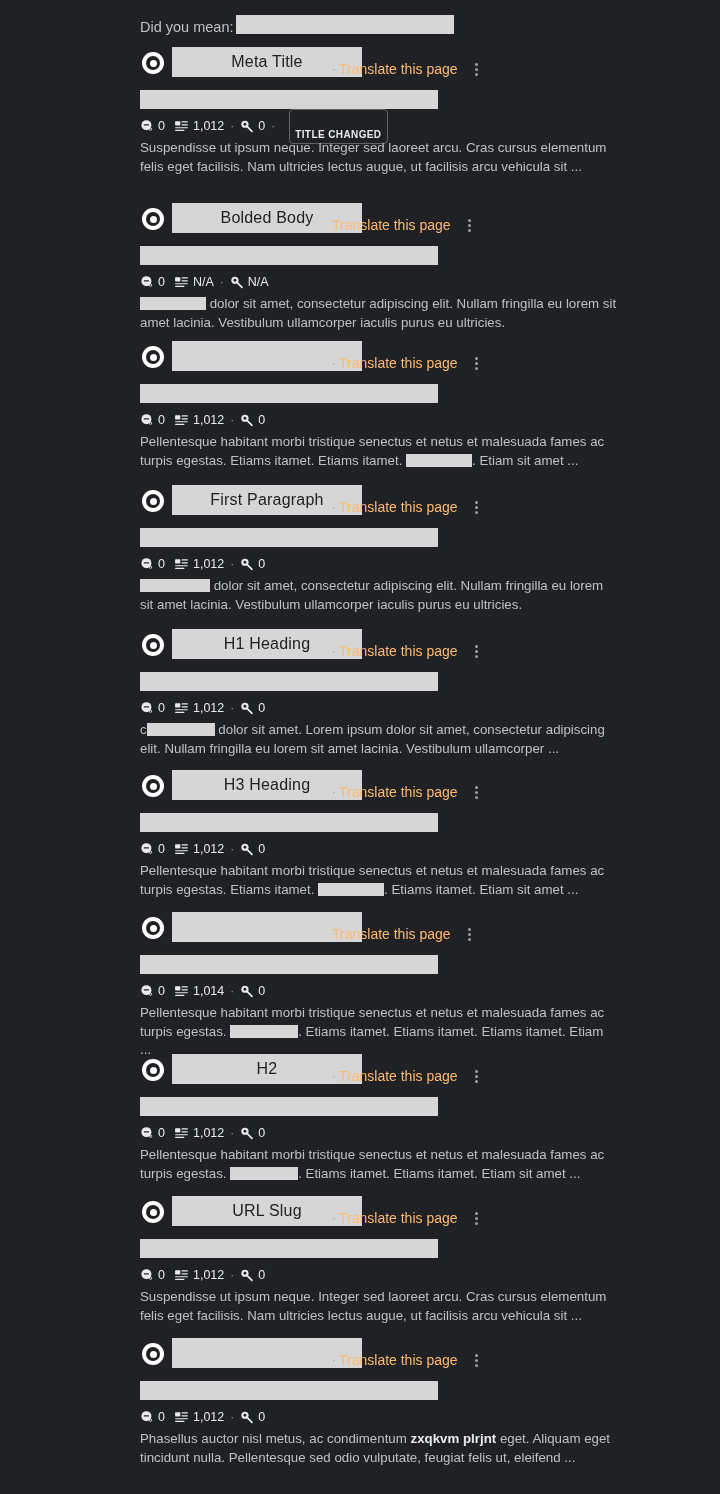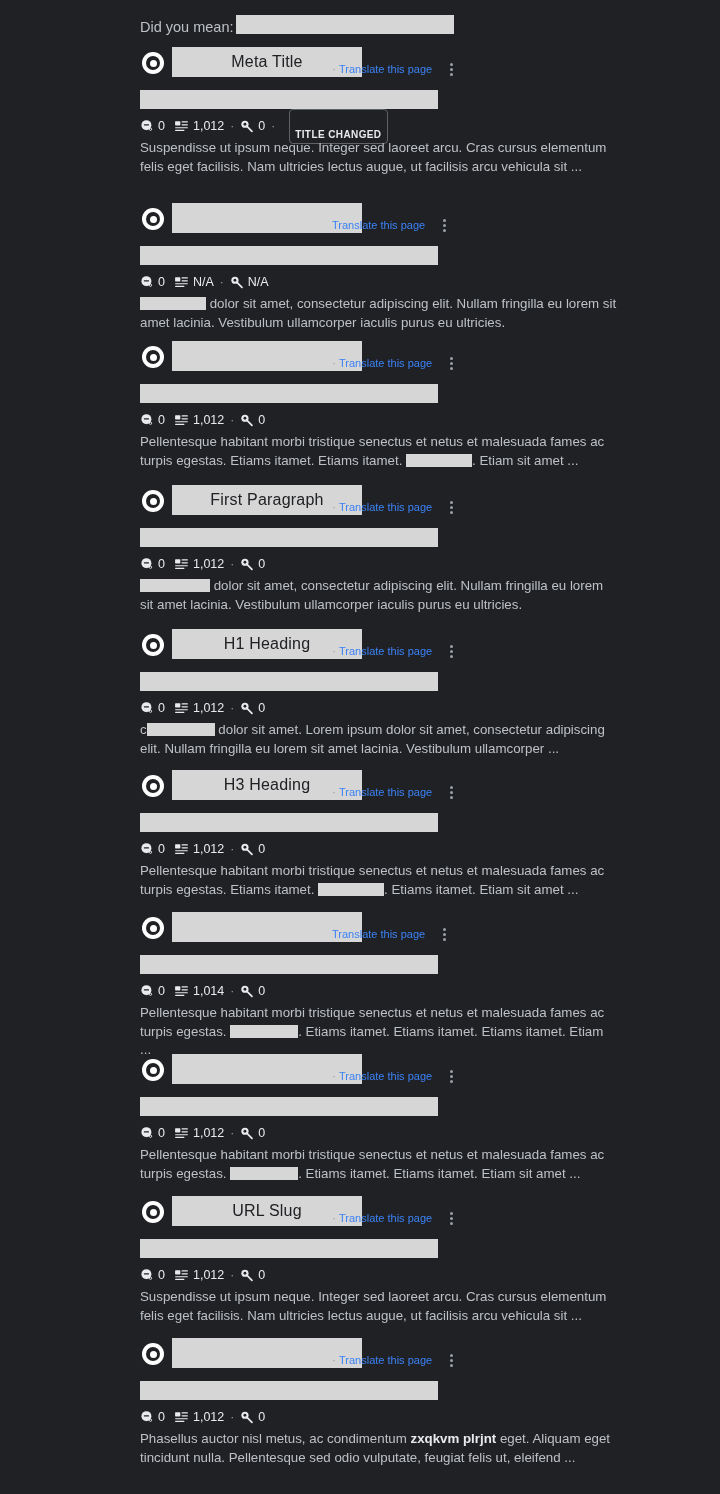--- a/index.html
+++ b/index.html
@@ -124,22 +124,22 @@
     align-items: center;
     z-index: 5;
     white-space: nowrap;
   }
   .translate-sep {
     color: #9aa0a6;
     font-size: 12px;
     margin-right: 3px;
   }
   .translate-link {
-    color: #3b82f6;
-    font-size: 11px;
+    color: #fdba74;
+    font-size: 14px;
     text-decoration: none;
     cursor: pointer;
   }
   .kebab {
     margin-left: 12px;
     width: 14px;
     height: 16px;
     display: flex;
     flex-direction: column;
     align-items: center;
@@ -287,20 +287,21 @@
       </div>
       <div class="result" style="top: 203px;">
         <div class="res-head">
           <div class="favicon">
             <div class="fav-inner">
               <div class="fav-core"></div>
             </div>
           </div>
           <div class="site-line">
             <div class="site-redact"></div>
+            <div class="site-title-overlay">Bolded Body</div>
           </div>
           <div class="translate-wrap">
             <span class="translate-link">Translate this page</span>
             <span class="kebab">
               <i></i>
               <i></i>
               <i></i>
             </span>
           </div>
         </div>
@@ -606,20 +607,21 @@
       </div>
       <div class="result" style="top: 1054px;">
         <div class="res-head">
           <div class="favicon">
             <div class="fav-inner">
               <div class="fav-core"></div>
             </div>
           </div>
           <div class="site-line">
             <div class="site-redact"></div>
+            <div class="site-title-overlay">H2</div>
           </div>
           <div class="translate-wrap">
             <span class="translate-sep">·</span>
             <span class="translate-link">Translate this page</span>
             <span class="kebab">
               <i></i>
               <i></i>
               <i></i>
             </span>
           </div>

